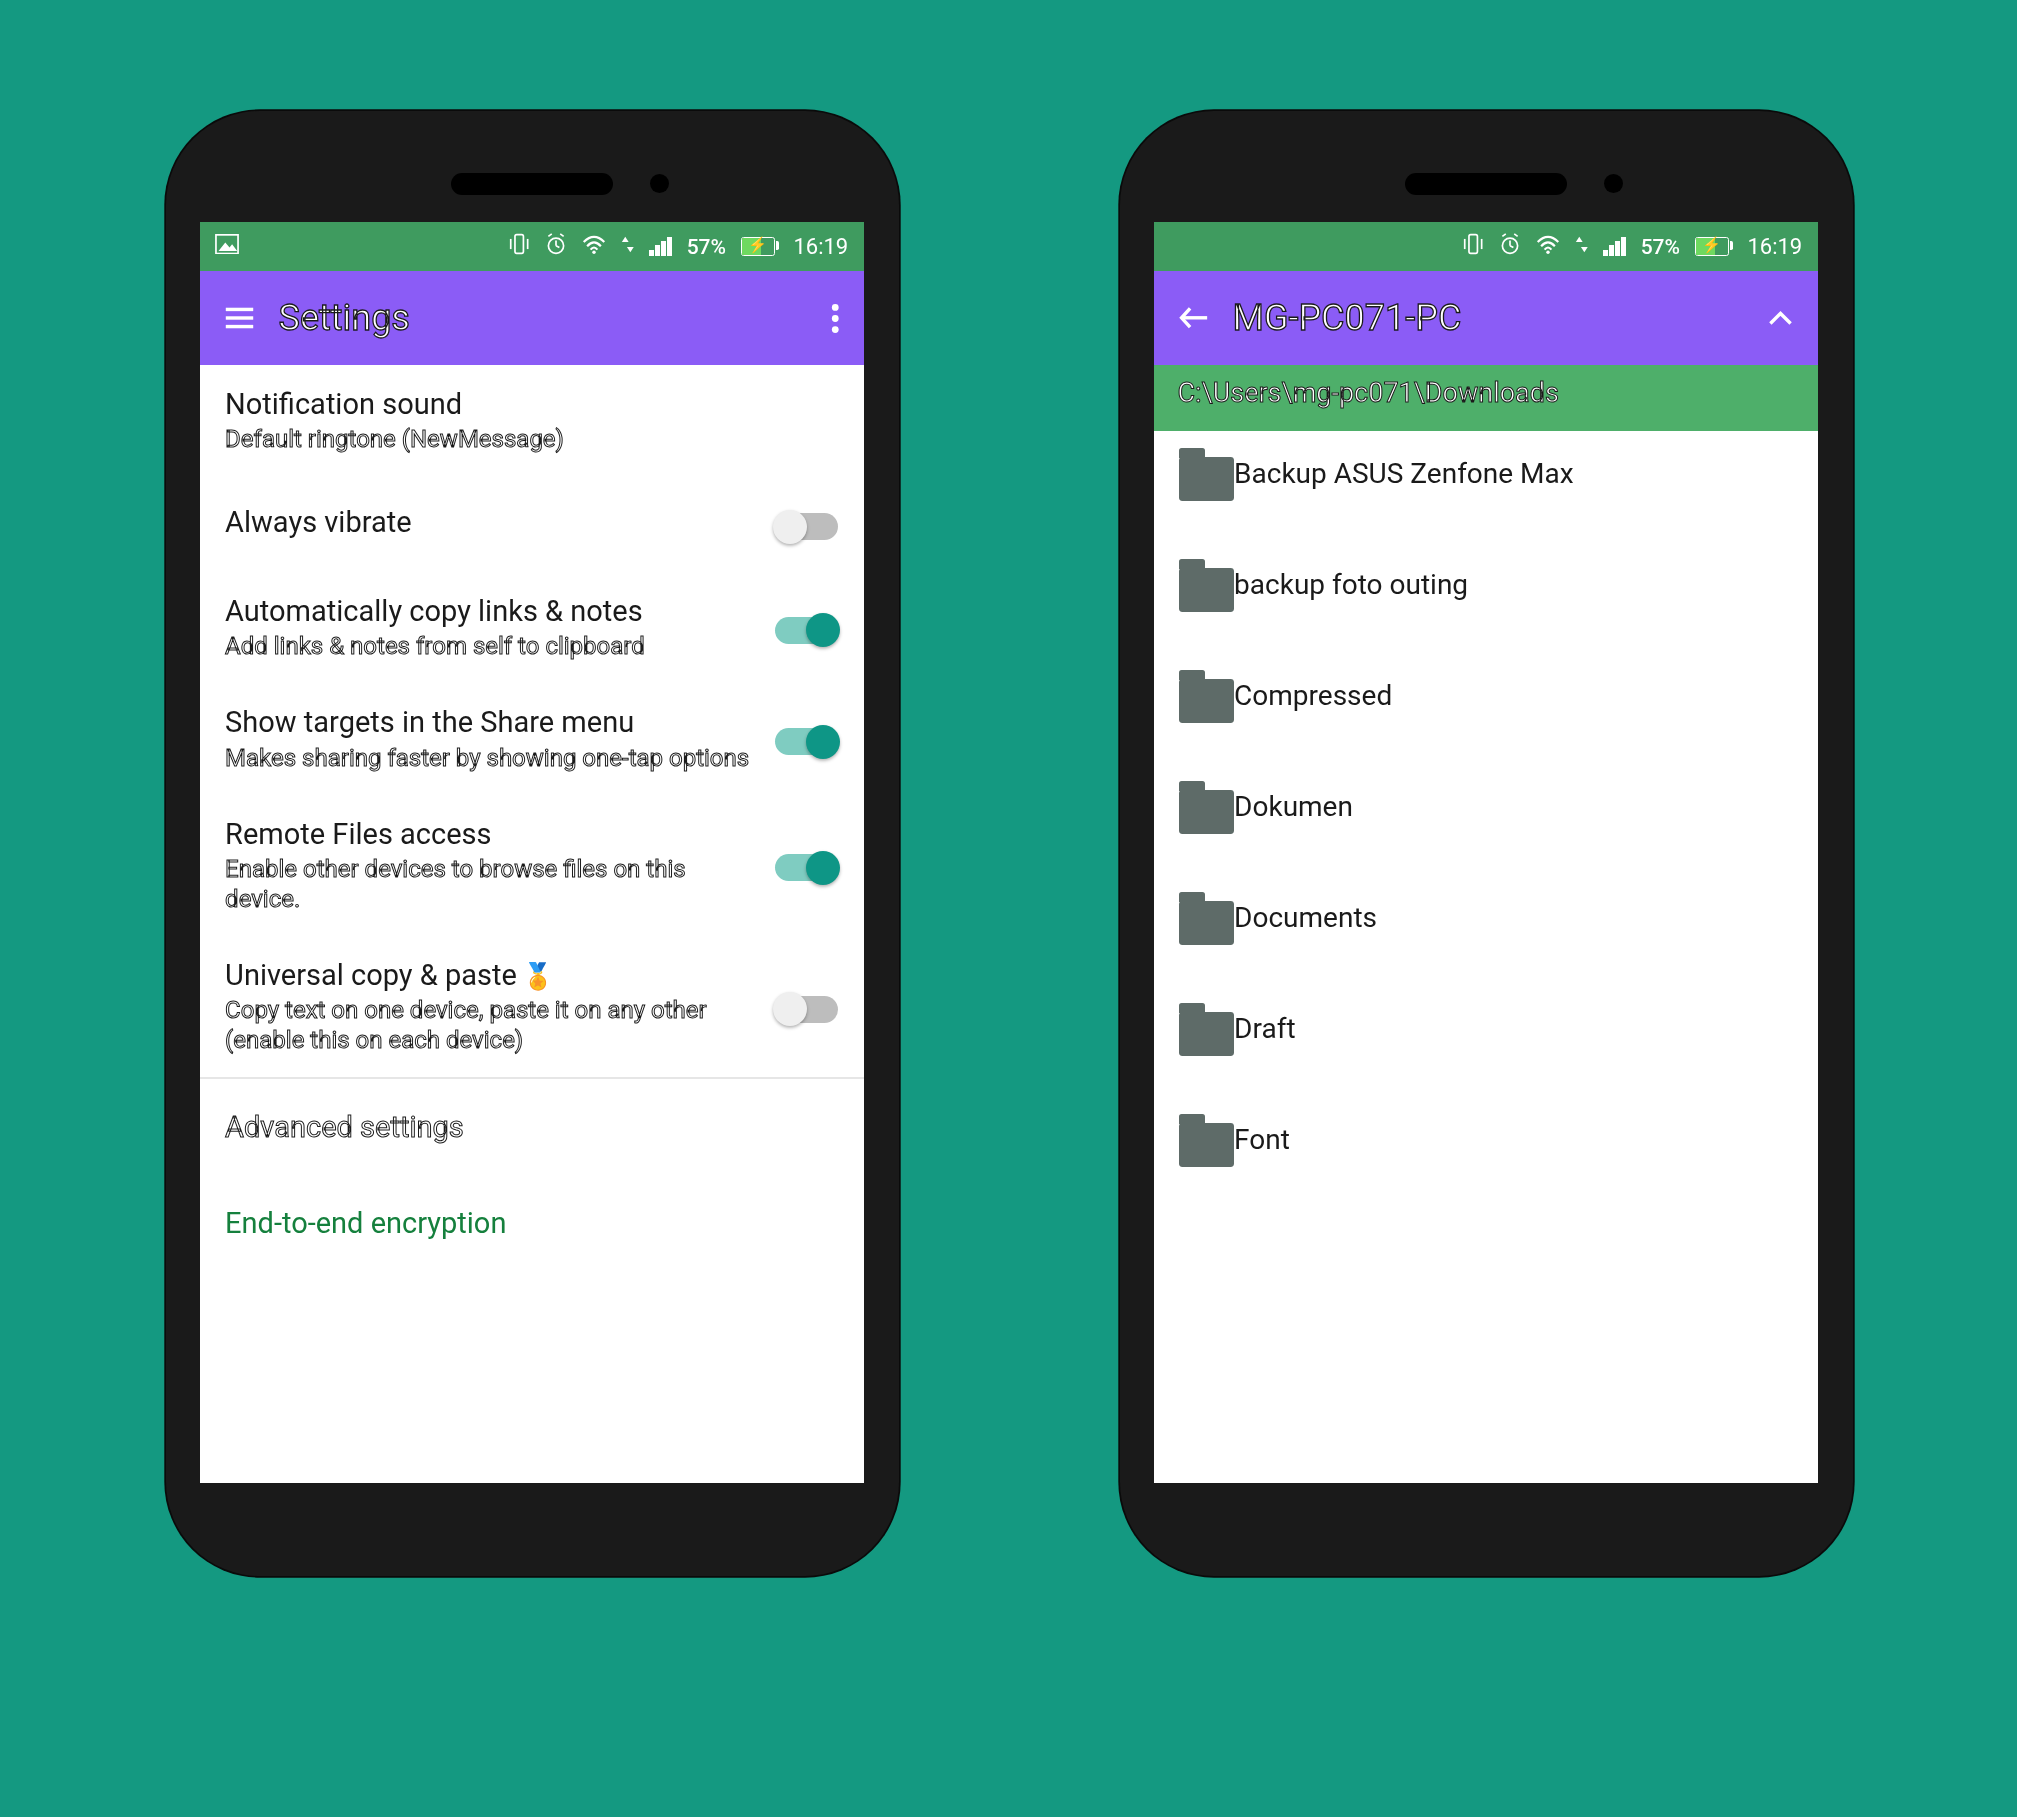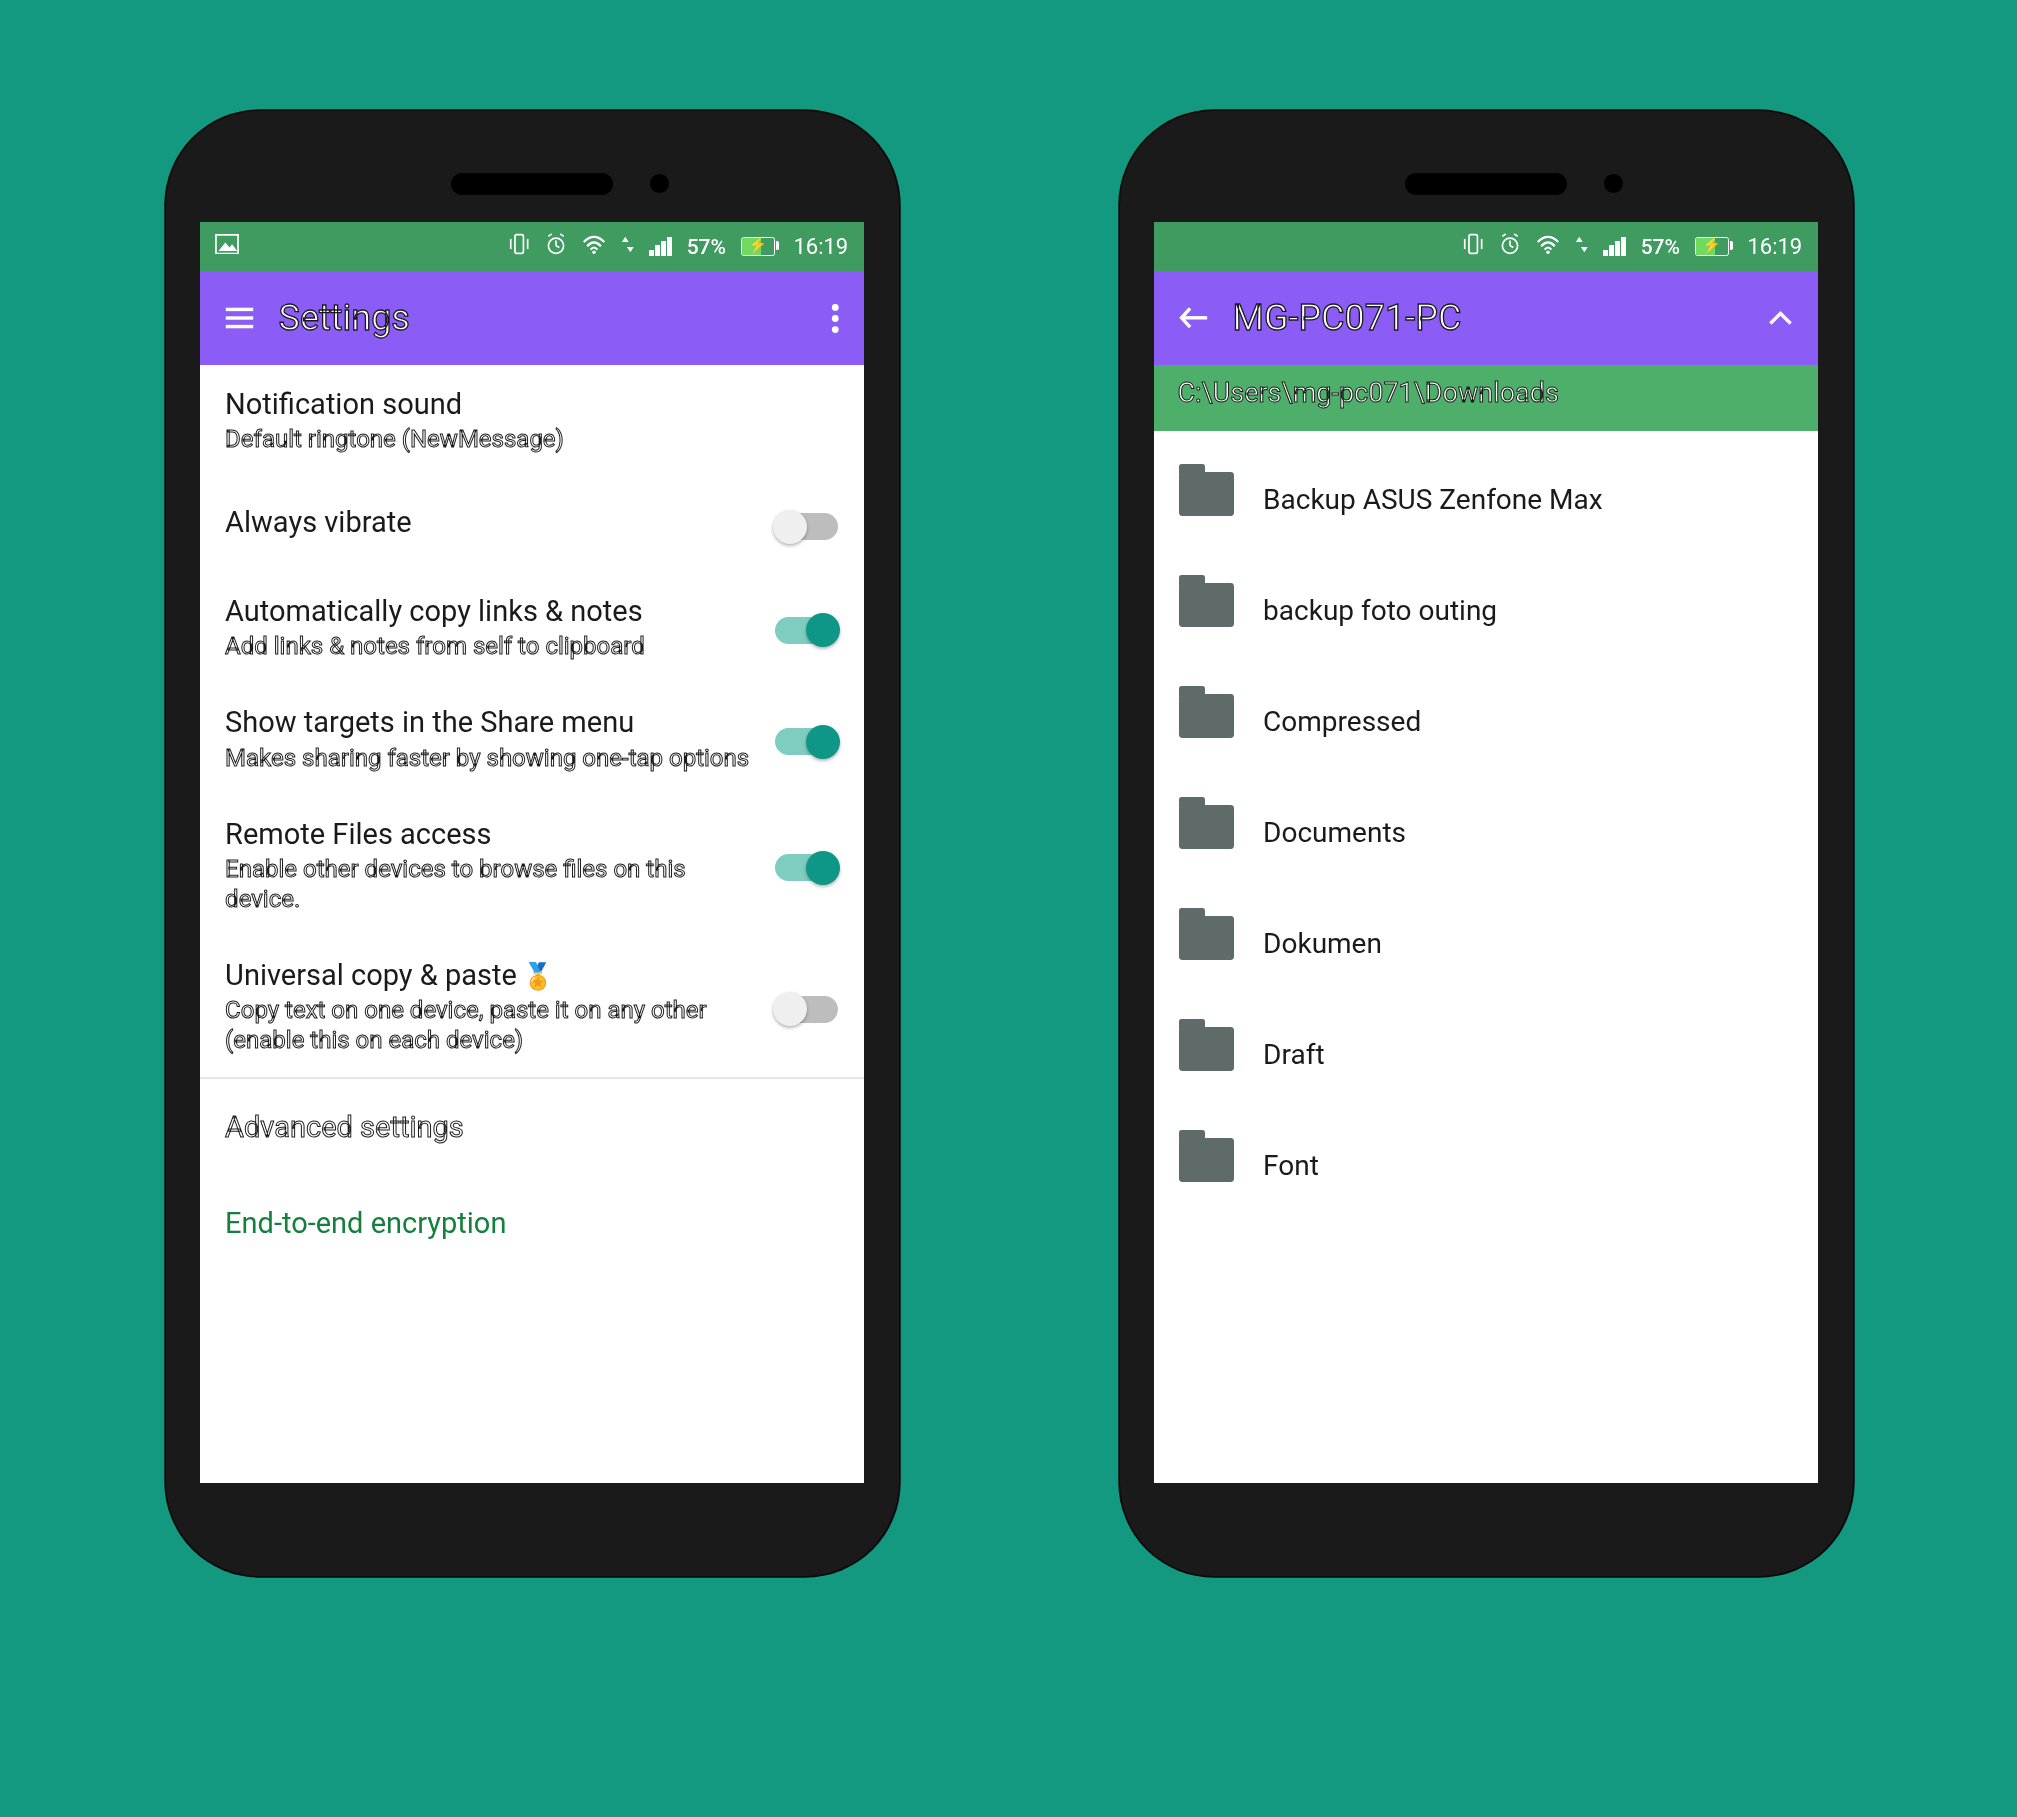--- a/index.html
+++ b/index.html
@@ -122,21 +122,21 @@
   .simple-row {
     padding: 31px 25.6px;
     font-size: 29px;
     color:#15803d;
   }
   .simple-row.outlined {
     -webkit-text-stroke: 1px #1a1a1a;
     -webkit-text-fill-color: #fff;
   }
   .folder-row {
-    display:flex; align-items:flex-end; gap:29px;
+    display:flex; align-items:flex-start; 
     padding: 25.6px 25.6px;
     height: 111px;
   }
   .folder-icon {
     width: 55px; height: 44px;
     background: #5e6b68;
     border-radius: 3.4px;
     position: relative;
   }
   .folder-icon::before {
@@ -397,25 +397,25 @@
       <div class="folder-row">
         <div class="folder-icon"></div>
         <div class="folder-label">backup foto outing</div>
       </div>
       <div class="folder-row">
         <div class="folder-icon"></div>
         <div class="folder-label">Compressed</div>
       </div>
       <div class="folder-row">
         <div class="folder-icon"></div>
+        <div class="folder-label">Dokumen</div>
+      </div>
+      <div class="folder-row">
+        <div class="folder-icon"></div>
         <div class="folder-label">Documents</div>
-      </div>
-      <div class="folder-row">
-        <div class="folder-icon"></div>
-        <div class="folder-label">Dokumen</div>
       </div>
       <div class="folder-row">
         <div class="folder-icon"></div>
         <div class="folder-label">Draft</div>
       </div>
       <div class="folder-row">
         <div class="folder-icon"></div>
         <div class="folder-label">Font</div>
       </div>
     </div>

